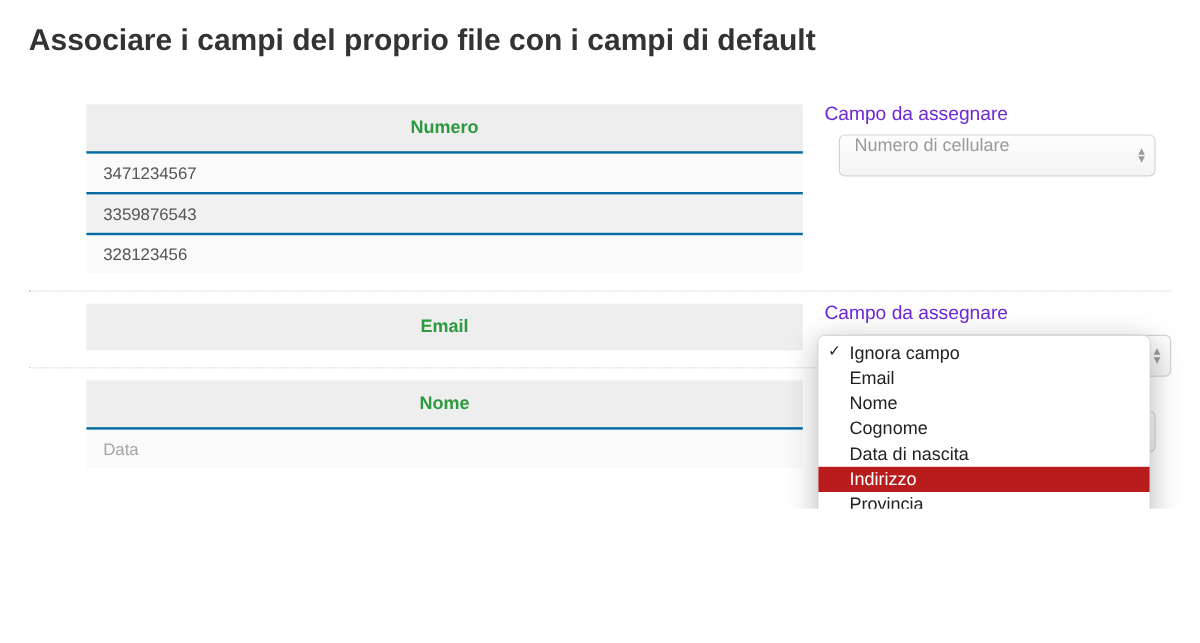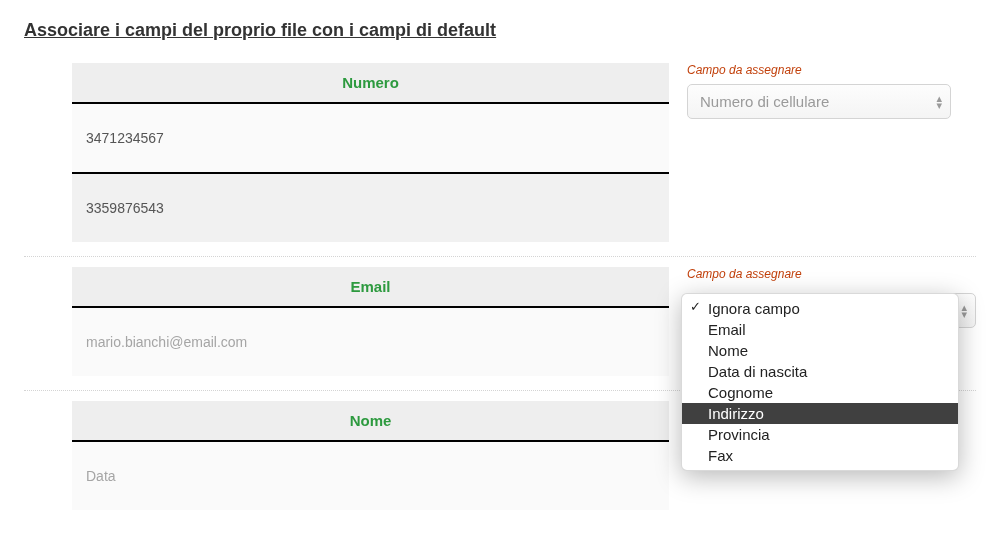--- a/index.html
+++ b/index.html
@@ -5,25 +5,24 @@
   * { box-sizing: border-box; margin: 0; padding: 0; }
   body {
     font-family: -apple-system, "Helvetica Neue", Arial, sans-serif;
     font-size: 14px;
     color: #333;
     background: #fff;
     width: 1000px;
     padding: 20px 24px;
   }
   h2.page-title {
-    font-size: 18px;
+    font-size: 25px;
     font-weight: 600;
     color: #333;
-    margin-bottom: 12px;
-    text-decoration: underline;
+    margin-bottom: 28px;
   }
   .section {
     display: flex;
     border-top: 1px dotted #d4d4d4;
     padding-top: 0;
     margin-bottom: 0;
   }
   .section:first-of-type { border-top: none; }
   .left-col {
     flex: 0 0 645px;
@@ -39,47 +38,47 @@
     border-collapse: collapse;
   }
   .field-table th {
     background: #eeeeee;
     color: #2d9a3f;
     font-weight: 700;
     padding: 11px 12px;
     font-size: 15px;
   }
   .field-table td {
-    padding: 26px 14px;
+    padding: 8px 14px;
     color: #555;
     font-size: 14px;
-    border-top: 2px solid #000000;
+    border-top: 2px solid #0369a1;
   }
   .field-table tr:nth-child(odd) td { background: #fafafa; }
   .field-table tr:nth-child(even) td { background: #f1f1f1; }
   .faded td { color: #a5a5a5; }
   .assign-label {
-    font-size: 12px;
-    color: #c2410c;
+    font-size: 16px;
+    color: #6d28d9;
     margin-bottom: 7px;
-    font-style: italic;
   }
   .select-box {
     position: relative;
     width: 264px;
     height: 35px;
     border: 1px solid #d4d4d4;
     border-radius: 5px;
     background: linear-gradient(#fdfdfd, #f4f4f4);
     display: flex;
-    align-items: center;
+    align-items: flex-start;
     padding: 0 30px 0 12px;
     color: #9a9a9a;
     font-size: 15px;
     cursor: default;
+    margin-left: 12px;
   }
   .select-box.faint { color: #b7b7b7; }
   .select-arrows {
     position: absolute;
     right: 8px;
     top: 50%;
     transform: translateY(-50%);
     font-size: 11px;
     color: #9a9a9a;
     line-height: 7px;
@@ -104,21 +103,21 @@
     cursor: default;
   }
   .dropdown-floating .opt.checked::before {
     content: "✓";
     position: absolute;
     left: 8px;
     top: 1px;
     font-size: 13px;
   }
   .dropdown-floating .opt.hover {
-    background: #404040;
+    background: #b91c1c;
     color: #fff;
   }
   
   .behind-select {
     position: absolute;
     right: 0;
     top: 36px;
     width: 264px;
     z-index: 1;
   }
@@ -135,20 +134,23 @@
         <tr>
             <th>Numero</th>
           </tr>
       </thead>
       <tbody>
         <tr>
             <td>3471234567</td>
           </tr>
         <tr>
             <td>3359876543</td>
+          </tr>
+        <tr>
+            <td>328123456</td>
           </tr>
       </tbody>
     </table>
   </div>
   <div class="right-col">
     <div class="assign-label">Campo da assegnare</div>
     <div class="select-box">
       <span>Numero di cellulare</span>
       <span class="select-arrows">▴<br>▾</span>
     </div>
@@ -157,39 +159,36 @@
 
 <div class="section">
   <div class="left-col">
     <table class="field-table faded">
       <thead>
         <tr>
             <th>Email</th>
           </tr>
       </thead>
       <tbody>
-        <tr>
-            <td>mario.bianchi@email.com</td>
-          </tr>
       </tbody>
     </table>
   </div>
   <div class="right-col">
     <div class="assign-label">Campo da assegnare</div>
 
     <div class="select-box faint behind-select">
       <span class="select-arrows">▴<br>▾</span>
     </div>
 
     <div class="dropdown-floating">
       <div class="opt checked">Ignora campo</div>
       <div class="opt">Email</div>
       <div class="opt">Nome</div>
+      <div class="opt">Cognome</div>
       <div class="opt">Data di nascita</div>
-      <div class="opt">Cognome</div>
       <div class="opt hover">Indirizzo</div>
       <div class="opt">Provincia</div>
       <div class="opt">Fax</div>
     </div>
 
   </div>
 </div>
 
 <div class="section">
   <div class="left-col">

